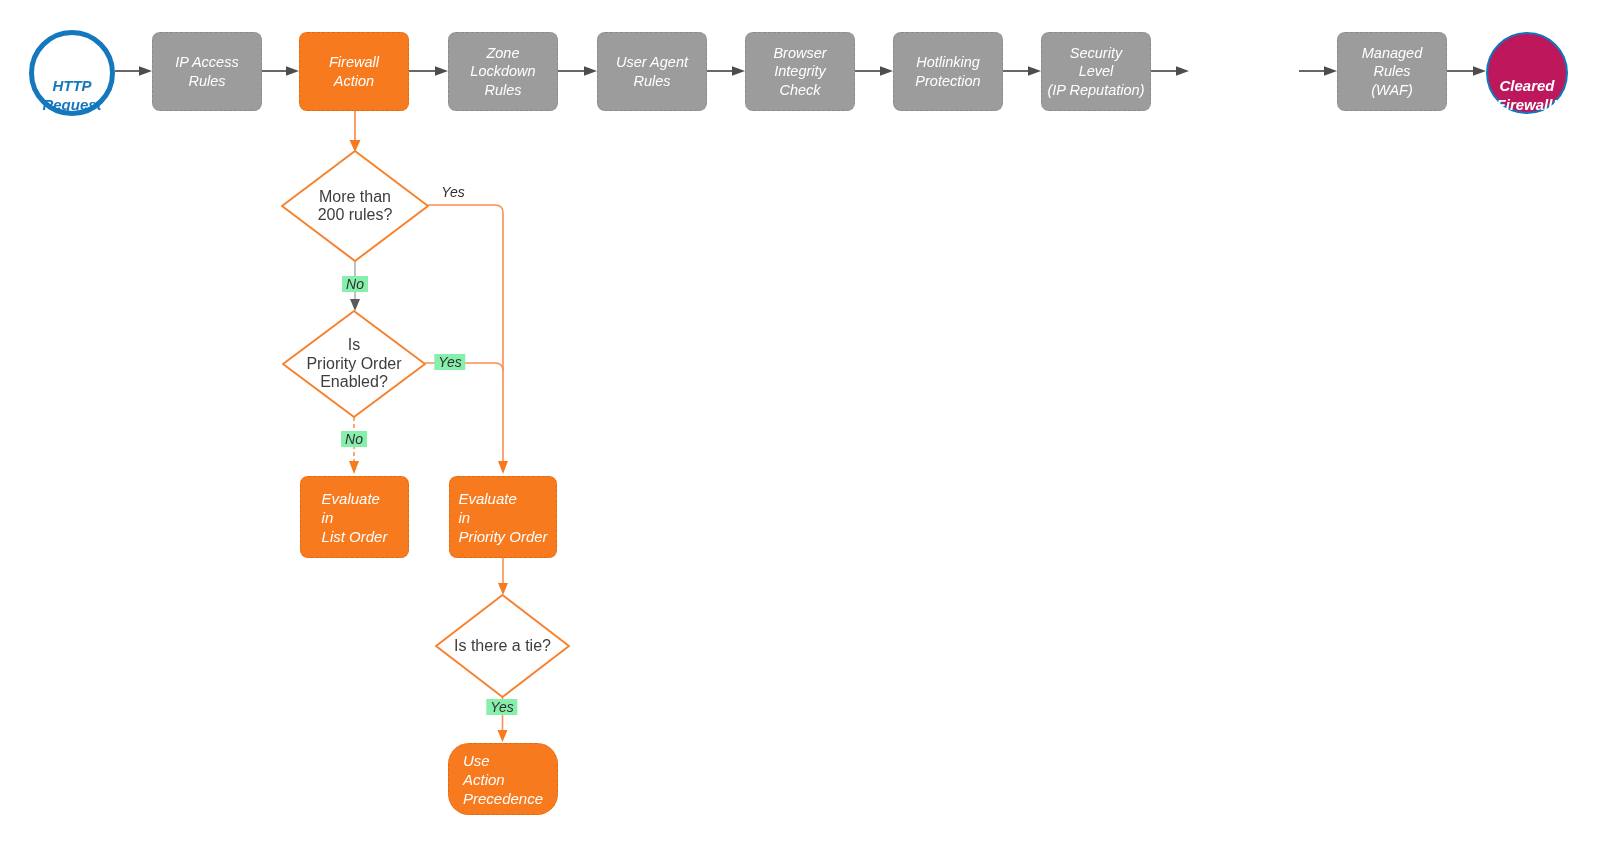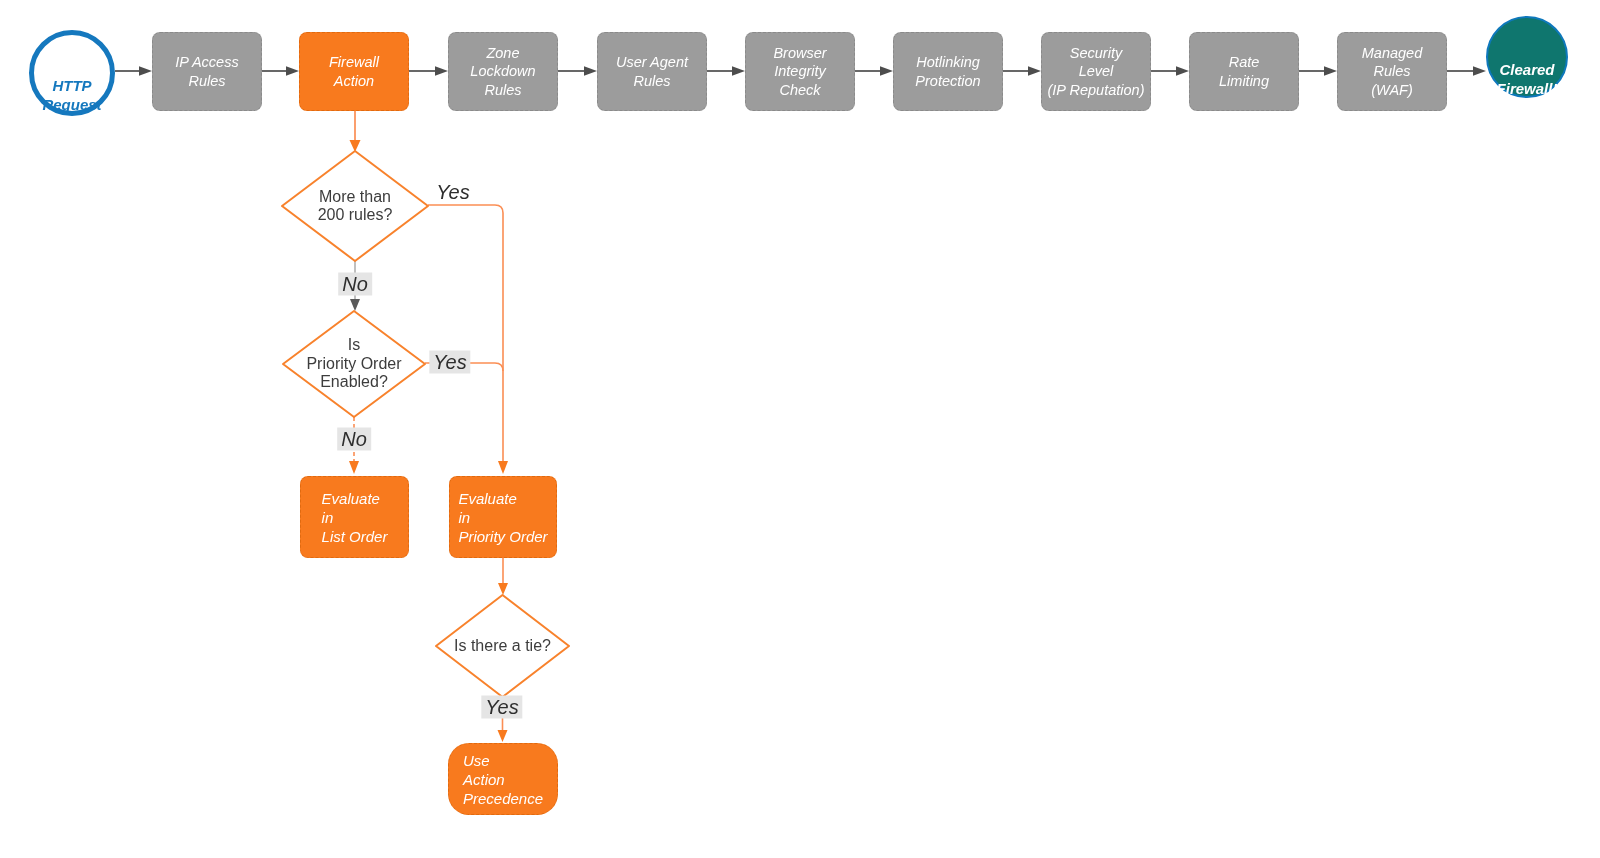--- a/index.html
+++ b/index.html
@@ -35,32 +35,32 @@
   }
 
   .terminal {
     border-radius: 50%; background: #ffffff;
   }
   .terminal .label {
     font-weight: bold; font-style: italic; font-size: 15px; line-height: 19px; margin-top: 44px;
   }
   .terminal.start { left: 29px; top: 30px; width: 86px; height: 86px; border: 5px solid #1578BE; }
   .terminal.start .label { color: #1578BE; }
-  .terminal.end { left: 1486px; top: 16px; width: 82px; height: 82px; background: #0f766e; border: 2px solid #0E78BC; }
+  .terminal.end { left: 1486px; top: 32px; width: 82px; height: 82px; background: #be185d; border: 2px solid #0E78BC; }
   .terminal.end .label { color: #ffffff; }
 
   .decision-text {
     position: absolute; display: flex; align-items: center; justify-content: center;
     text-align: center; color: #3D3D3D; font-size: 16px; line-height: 18.5px;
   }
   .edge-label {
     position: absolute; transform: translate(-50%, -50%);
-    font-style: italic; color: #2E2E2E; font-size: 20px; padding: 0 4px;
-  }
-  .edge-label.masked { background: #e5e5e5; }
+    font-style: italic; color: #2E2E2E; font-size: 14px; padding: 0 4px;
+  }
+  .edge-label.masked { background: #86efac; }
 </style>
 </head>
 <body>
 
 <div class="canvas">
 
   <svg class="wires" width="1600" height="858" viewBox="0 0 1600 858">
 
     <g stroke="#4D4D4D" stroke-width="1.7" fill="#4D4D4D">
       <line x1="115" y1="71" x2="139" y2="71"></line>
@@ -150,24 +150,20 @@
   <div class="node stage" style="left:745px">
     <span class="label">Browser
 Integrity
 Check</span>
   </div>
   <div class="node stage" style="left:1041px">
     <span class="label">Security
 Level
 (IP Reputation)</span>
   </div>
-  <div class="node stage" style="left:1189px">
-    <span class="label">Rate
-Limiting</span>
-  </div>
   <div class="node stage" style="left:1337px">
     <span class="label">Managed
 Rules
 (WAF)</span>
   </div>
 
   <div class="node terminal end">
     <span class="label">Cleared
 Firewall!</span>
   </div>

